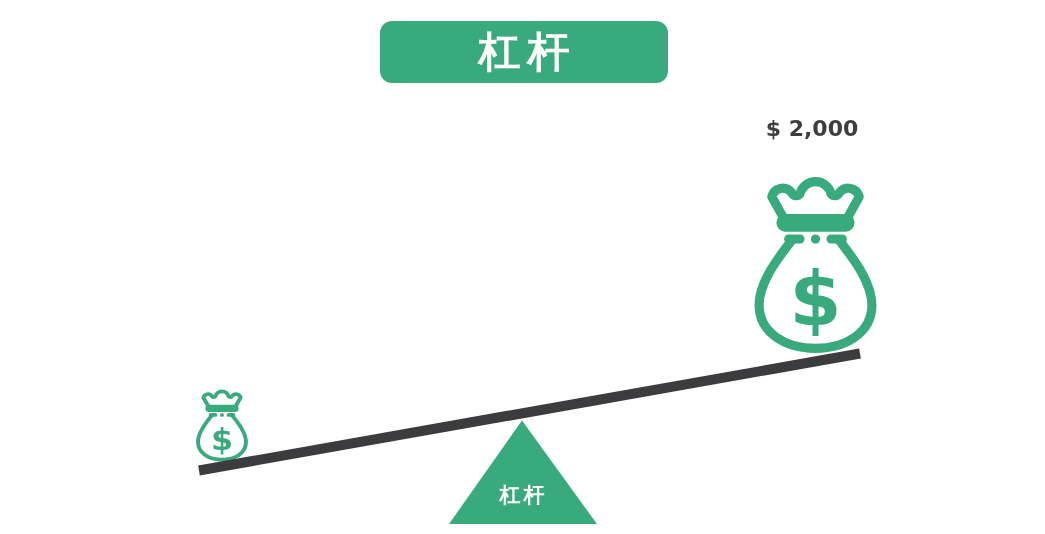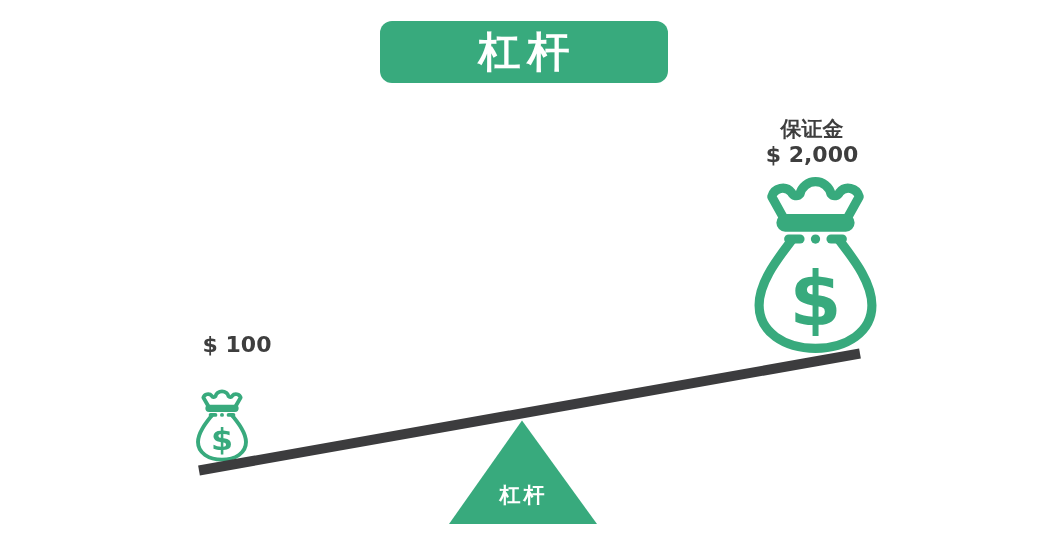--- a/index.html
+++ b/index.html
@@ -74,23 +74,21 @@
     <line x1="199" y1="470.5" x2="860" y2="353.5" stroke="#3c3c3e" stroke-width="10"></line>
 
     <use href="#money-bag" transform="translate(745,177) scale(1.41,1.41)"></use>
   </svg>
 
   <div class="title-banner">
     <span>杠杆</span>
   </div>
 
   <div class="weight-label label-right">
-    <div class="line1">保证金</div>
     <div class="line2">$ 2,000</div>
   </div>
 
   <div class="weight-label label-left">
-    <div class="line2">$ 100</div>
   </div>
 
   <div class="fulcrum-label">杠杆</div>
 
 </div>
 
 </body></html>

